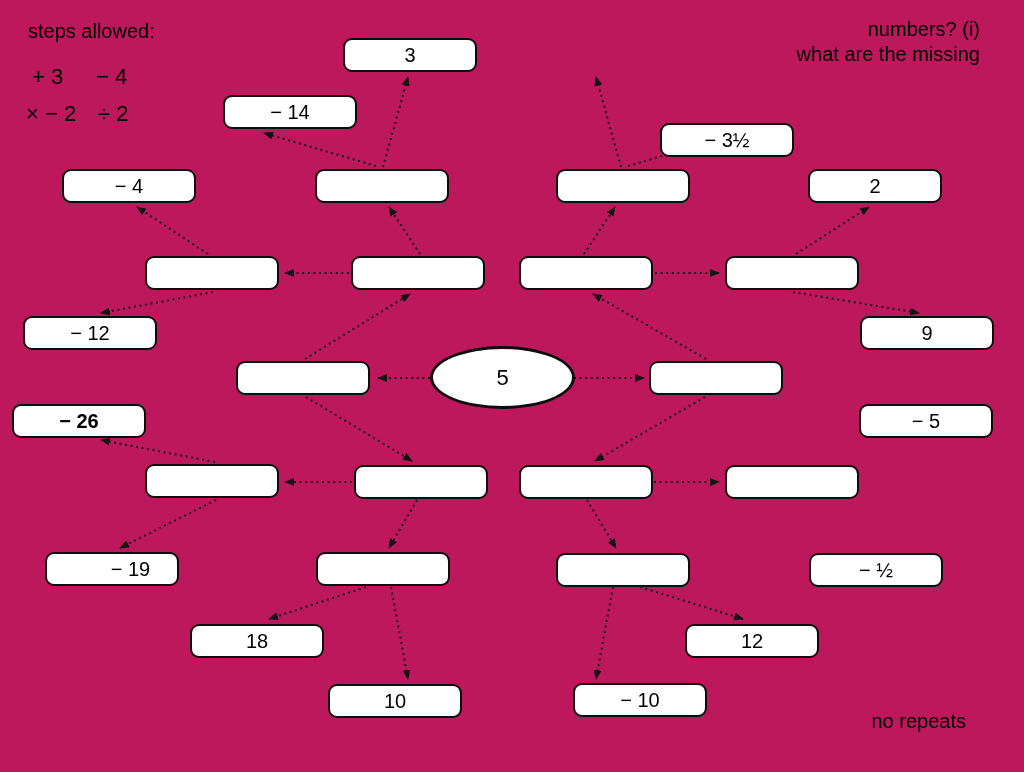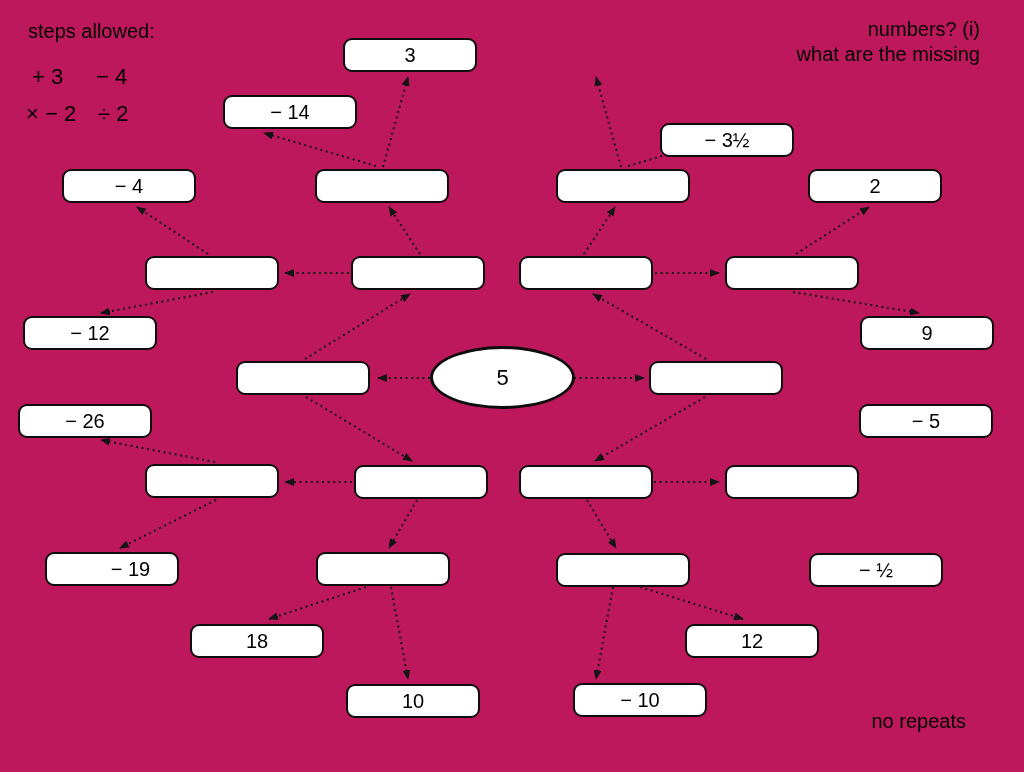--- a/index.html
+++ b/index.html
@@ -107,27 +107,27 @@
     <div class="node" style="left: 556px; top: 169px;"></div>
     <div class="node" style="left: 808px; top: 169px;">2</div>
     <div class="node" style="left: 145px; top: 256px;"></div>
     <div class="node" style="left: 351px; top: 256px;"></div>
     <div class="node" style="left: 519px; top: 256px;"></div>
     <div class="node" style="left: 725px; top: 256px;"></div>
     <div class="node" style="left: 23px; top: 316px;">− 12</div>
     <div class="node" style="left: 860px; top: 316px;">9</div>
     <div class="node" style="left: 236px; top: 361px;"></div>
     <div class="node" style="left: 649px; top: 361px;"></div>
-    <div class="node" style="left: 18px; top: 404px;">− 26</div>
+    <div class="node" style="left: 12px; top: 404px; font-weight: bold;">− 26</div>
     <div class="node" style="left: 859px; top: 404px;">− 5</div>
     <div class="node" style="left: 145px; top: 464px;"></div>
     <div class="node" style="left: 354px; top: 465px;"></div>
     <div class="node" style="left: 519px; top: 465px;"></div>
     <div class="node" style="left: 725px; top: 465px;"></div>
     <div class="node" style="left: 45px; top: 552px; padding-left: 37px;">− 19</div>
     <div class="node" style="left: 316px; top: 552px;"></div>
     <div class="node" style="left: 556px; top: 553px;"></div>
     <div class="node" style="left: 809px; top: 553px;">− ½</div>
     <div class="node" style="left: 190px; top: 624px;">18</div>
     <div class="node" style="left: 685px; top: 624px;">12</div>
-    <div class="node" style="left: 346px; top: 684px; text-align: right;">10</div>
+    <div class="node" style="left: 328px; top: 684px; text-align: right;">10</div>
     <div class="node" style="left: 527px; top: 683px; margin-left: 46px;">− 10</div>
   </div>
 
 </body></html>

